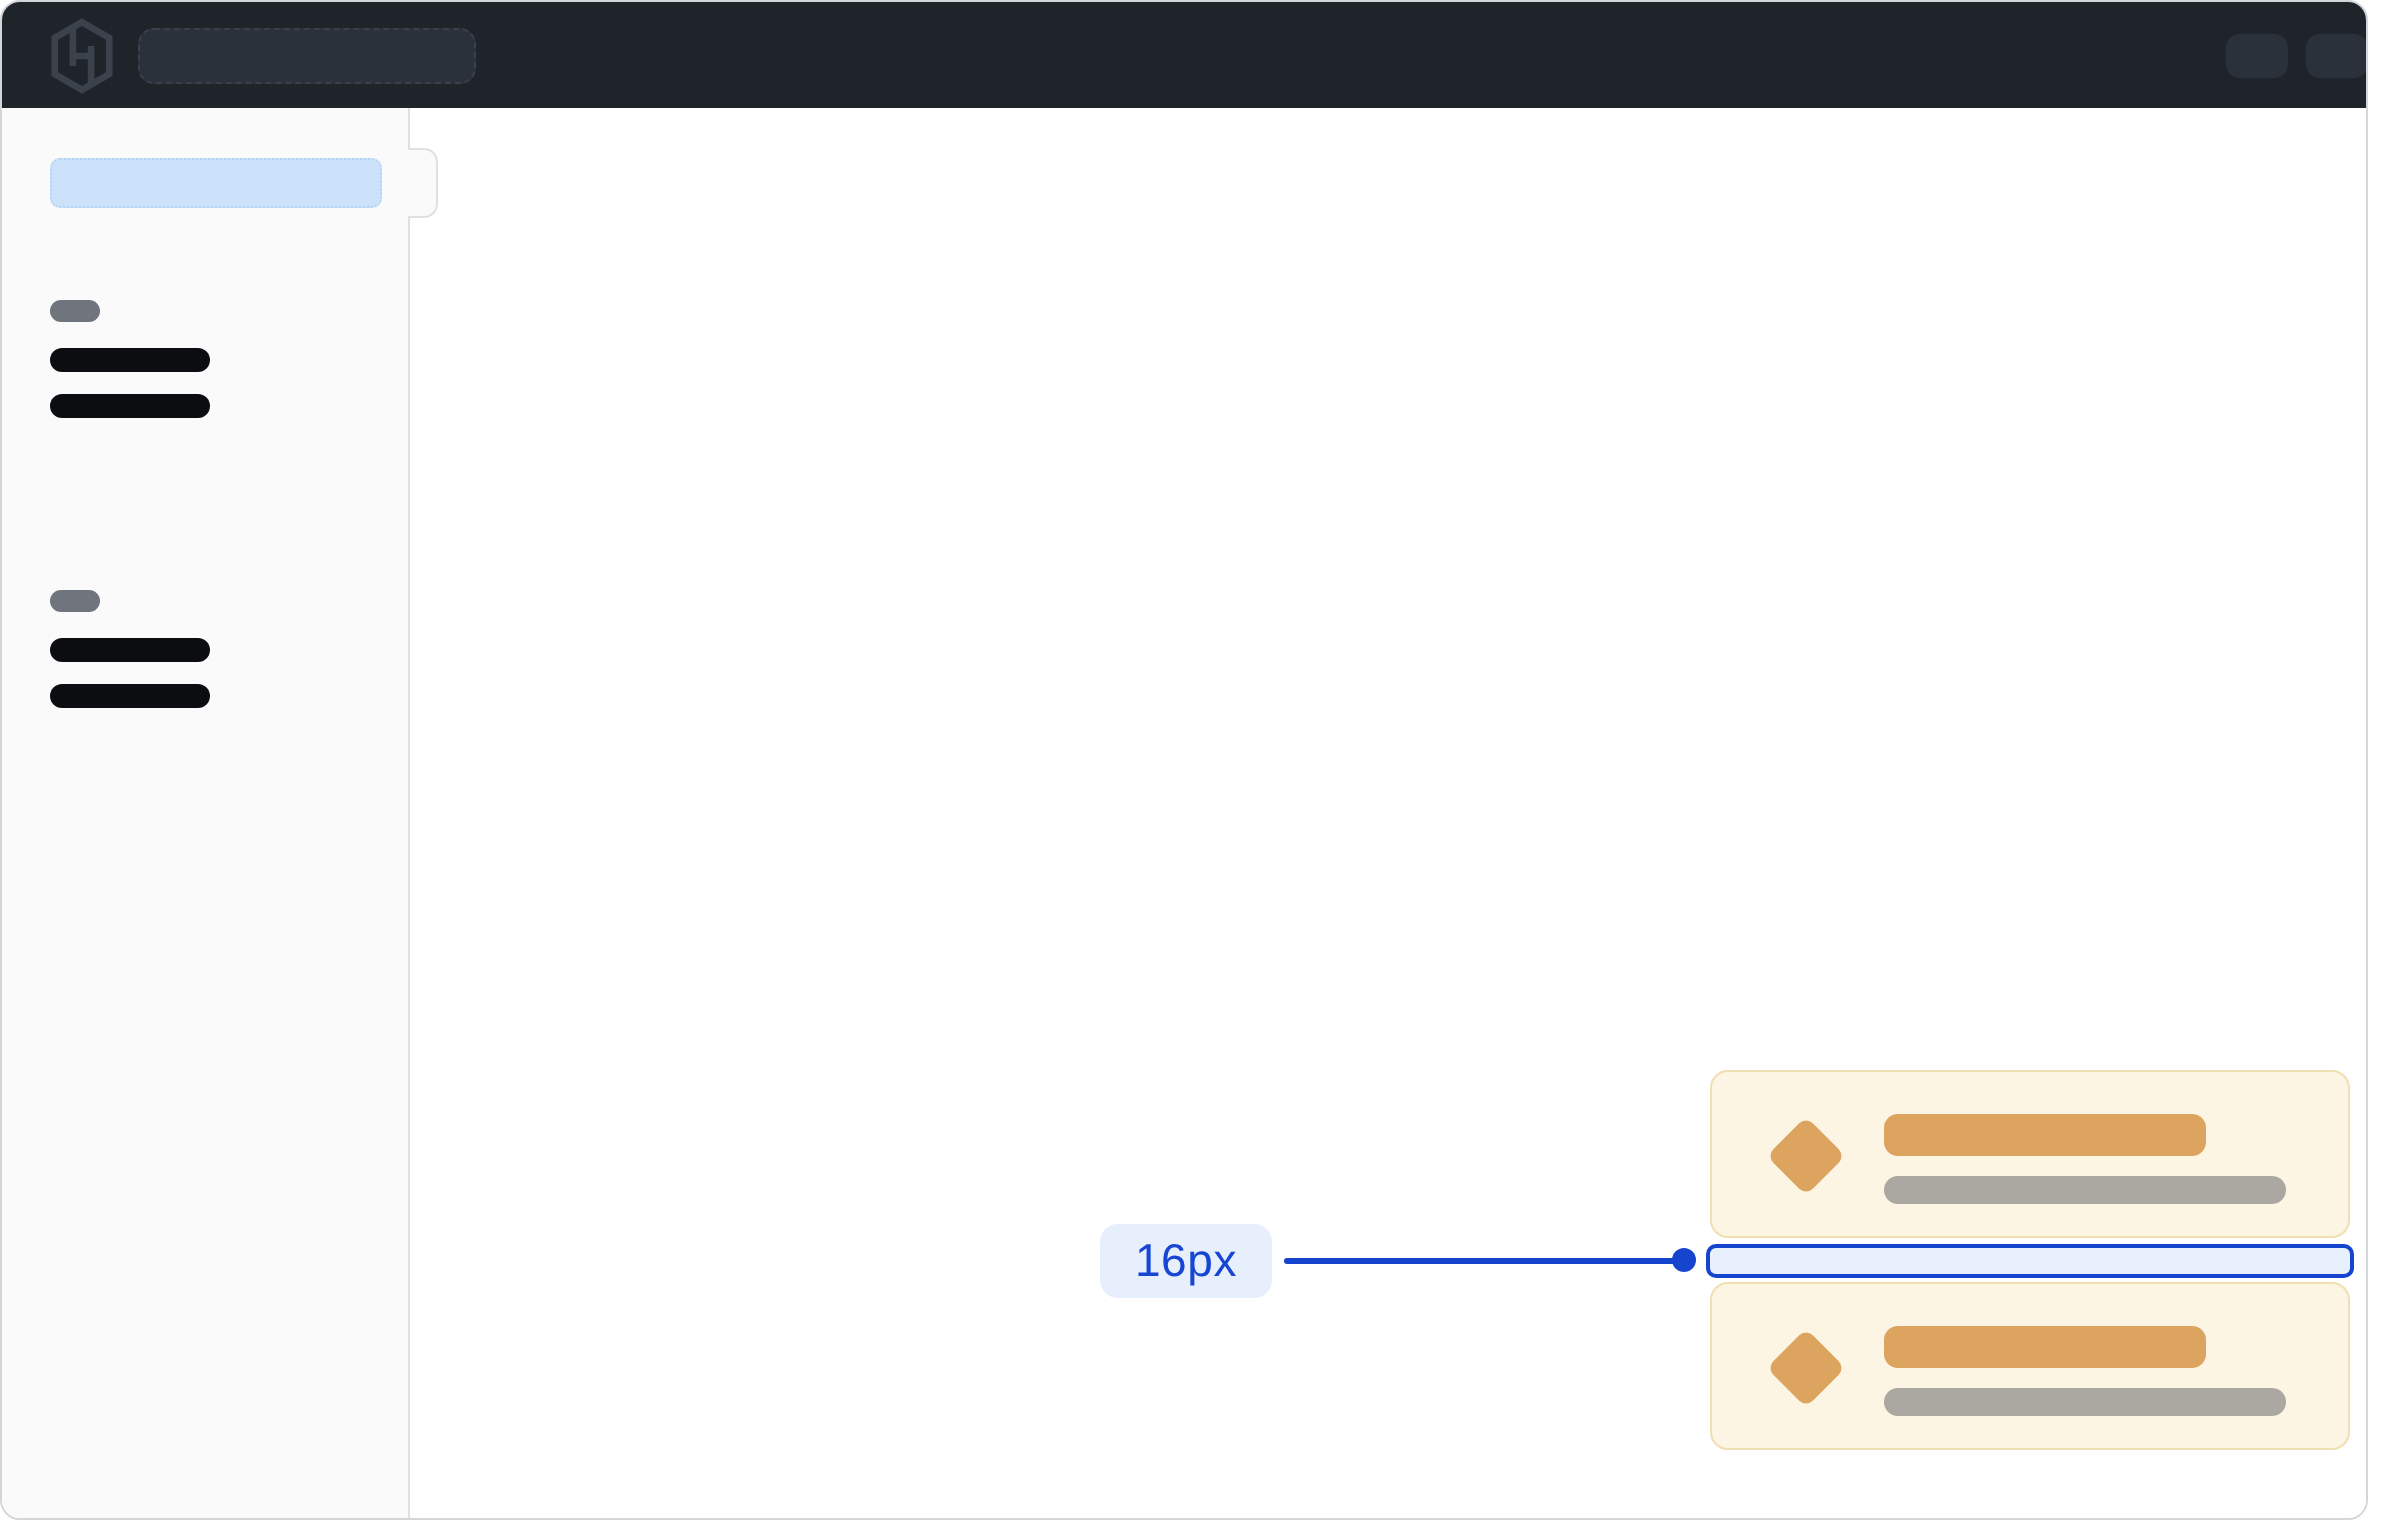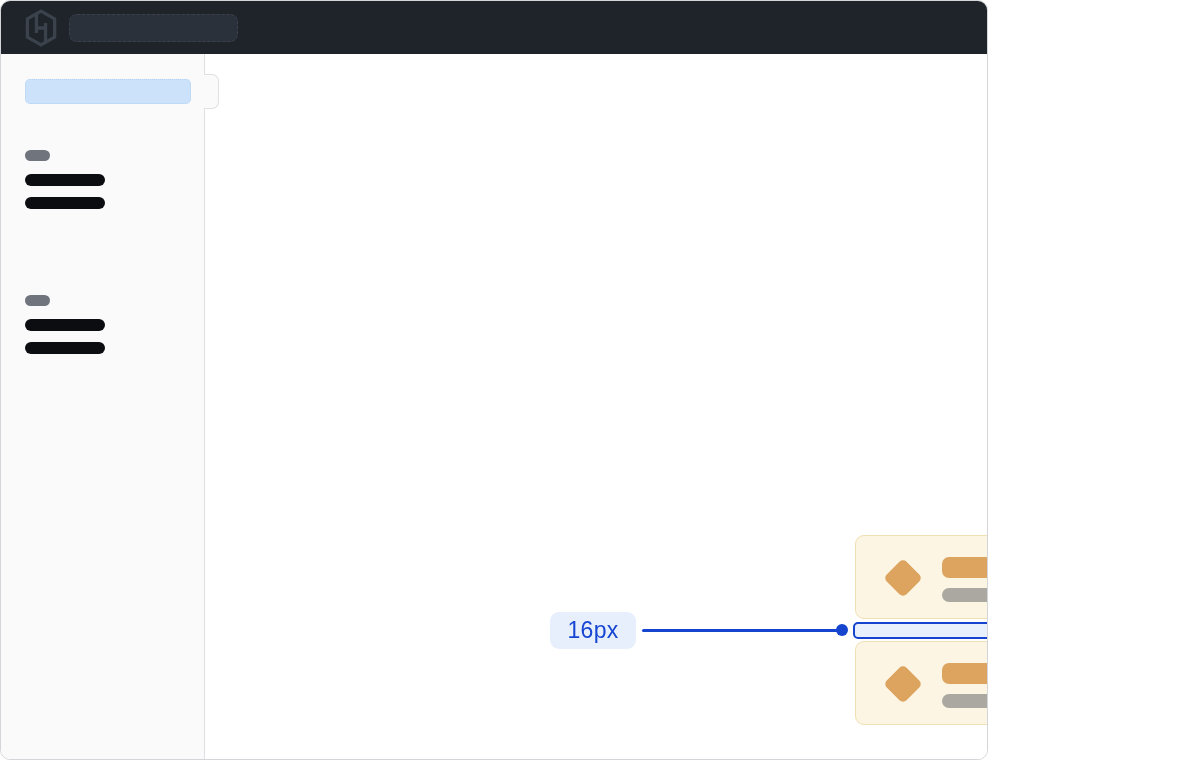--- a/index.html
+++ b/index.html
@@ -4,21 +4,21 @@
 <style>
   :root{
     --topbar-bg:#1f242b; --topbar-pill:#2b313a; --logo:#3b424c;
     --sidebar-bg:#fafafa; --frame-border:#d4d5d9; --divider:#dfe0e4;
     --selected:#cbe2fa; --skeleton-dark:#0b0d11; --skeleton-gray:#6f747d;
     --card-bg:#fdf5e3; --card-border:#f0dfb2; --card-accent:#dca45f; --card-muted:#aba8a1;
     --accent-blue:#1545cf; --label-bg:#e7effd; --label-text:#1747d2; --gap-fill:#e8f0fe;
   }
   *{box-sizing:border-box;margin:0;padding:0}
   html,body{width:1200px;height:760px;background:#ffffff;font-family:"Liberation Sans",sans-serif}
-  .window{position:absolute;left:0;top:0;width:988px;height:760px;background:#ffffff;
+  .window{position:absolute;left:0;top:0;width:1184px;height:760px;background:#ffffff;
     border:1px solid var(--frame-border);border-radius:10px;overflow:hidden}
 
   
   .topbar{position:absolute;left:0;top:0;right:0;height:53px;background:var(--topbar-bg)}
   .logo{position:absolute;left:22px;top:9px;width:36px;height:36px;display:flex;align-items:center;justify-content:center}
   .topbar-search{position:absolute;left:68px;top:13px;width:169px;height:28px;background:var(--topbar-pill);
     border:1px dashed #3a414c;border-radius:8px}
   .topbar-btn{position:absolute;top:16px;width:31px;height:22px;background:var(--topbar-pill);border-radius:7px}
   .topbar-btn.a{left:1112px}
   .topbar-btn.b{left:1152px}

